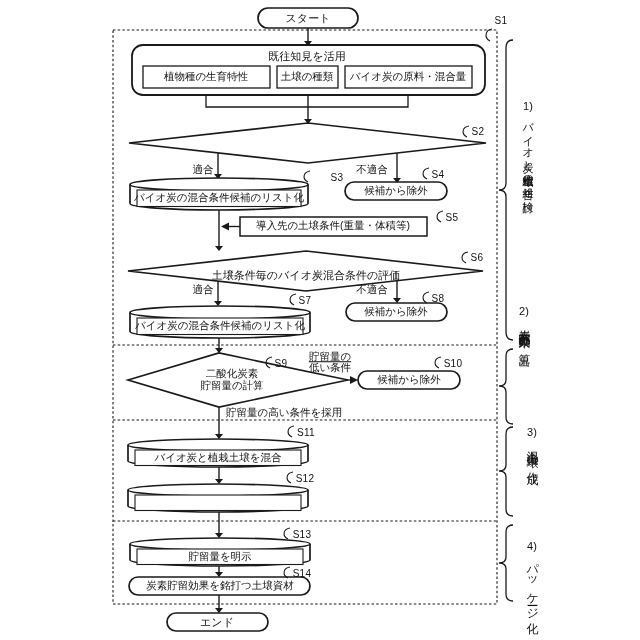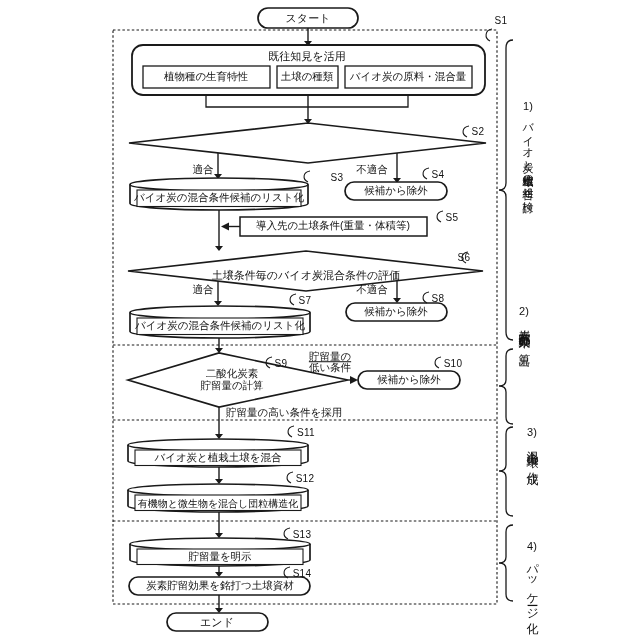--- a/index.html
+++ b/index.html
@@ -164,32 +164,31 @@
   <div class="ctext" style="left:396px;top:312px;">候補から除外</div>
 
   <div class="ctext" style="left:232px;top:374px;">二酸化炭素</div>
   <div class="ctext" style="left:232px;top:386px;">貯留量の計算</div>
   <div class="ctext" style="left:330px;top:357px;text-decoration:underline;">貯留量の</div>
   <div class="ctext" style="left:330px;top:368px;">低い条件</div>
   <div class="ctext" style="left:409px;top:380px;">候補から除外</div>
   <div class="ltext" style="left:226px;top:413px;">貯留量の高い条件を採用</div>
 
   <div class="ctext" style="left:218px;top:458px;">バイオ炭と植栽土壌を混合</div>
-  <div class="ctext" style="left:218px;top:503px;font-size:10px;">有機物と微生物を混合し団粒構造化</div>
   <div class="ctext" style="left:220px;top:557px;">貯留量を明示</div>
   <div class="ctext" style="left:220px;top:586px;">炭素貯留効果を銘打つ土壌資材</div>
 
   <div class="ctext" style="left:217px;top:622px;font-size:11px;">エンド</div>
 
   <div class="ctext steplabel" style="left:501px;top:20px;">S1</div>
   <div class="ctext steplabel" style="left:478px;top:131px;">S2</div>
   <div class="ctext steplabel" style="left:319px;top:177px;margin-left:18px;">S3</div>
   <div class="ctext steplabel" style="left:438px;top:174px;">S4</div>
   <div class="ctext steplabel" style="left:452px;top:217px;">S5</div>
-  <div class="ctext steplabel" style="left:464px;top:257px;">S6</div>
+  <div class="ctext steplabel" style="left:477px;top:257px;">S6</div>
   <div class="ctext steplabel" style="left:305px;top:300px;">S7</div>
   <div class="ctext steplabel" style="left:438px;top:298px;">S8</div>
   <div class="ctext steplabel" style="left:281px;top:363px;">S9</div>
   <div class="ctext steplabel" style="left:453px;top:363px;">S10</div>
   <div class="ctext steplabel" style="left:306px;top:432px;">S11</div>
   <div class="ctext steplabel" style="left:305px;top:478px;">S12</div>
   <div class="ctext steplabel" style="left:302px;top:534px;">S13</div>
   <div class="ctext steplabel" style="left:302px;top:573px;">S14</div>
 
   <div class="sec sec1" style="left:514px;top:100px;">

